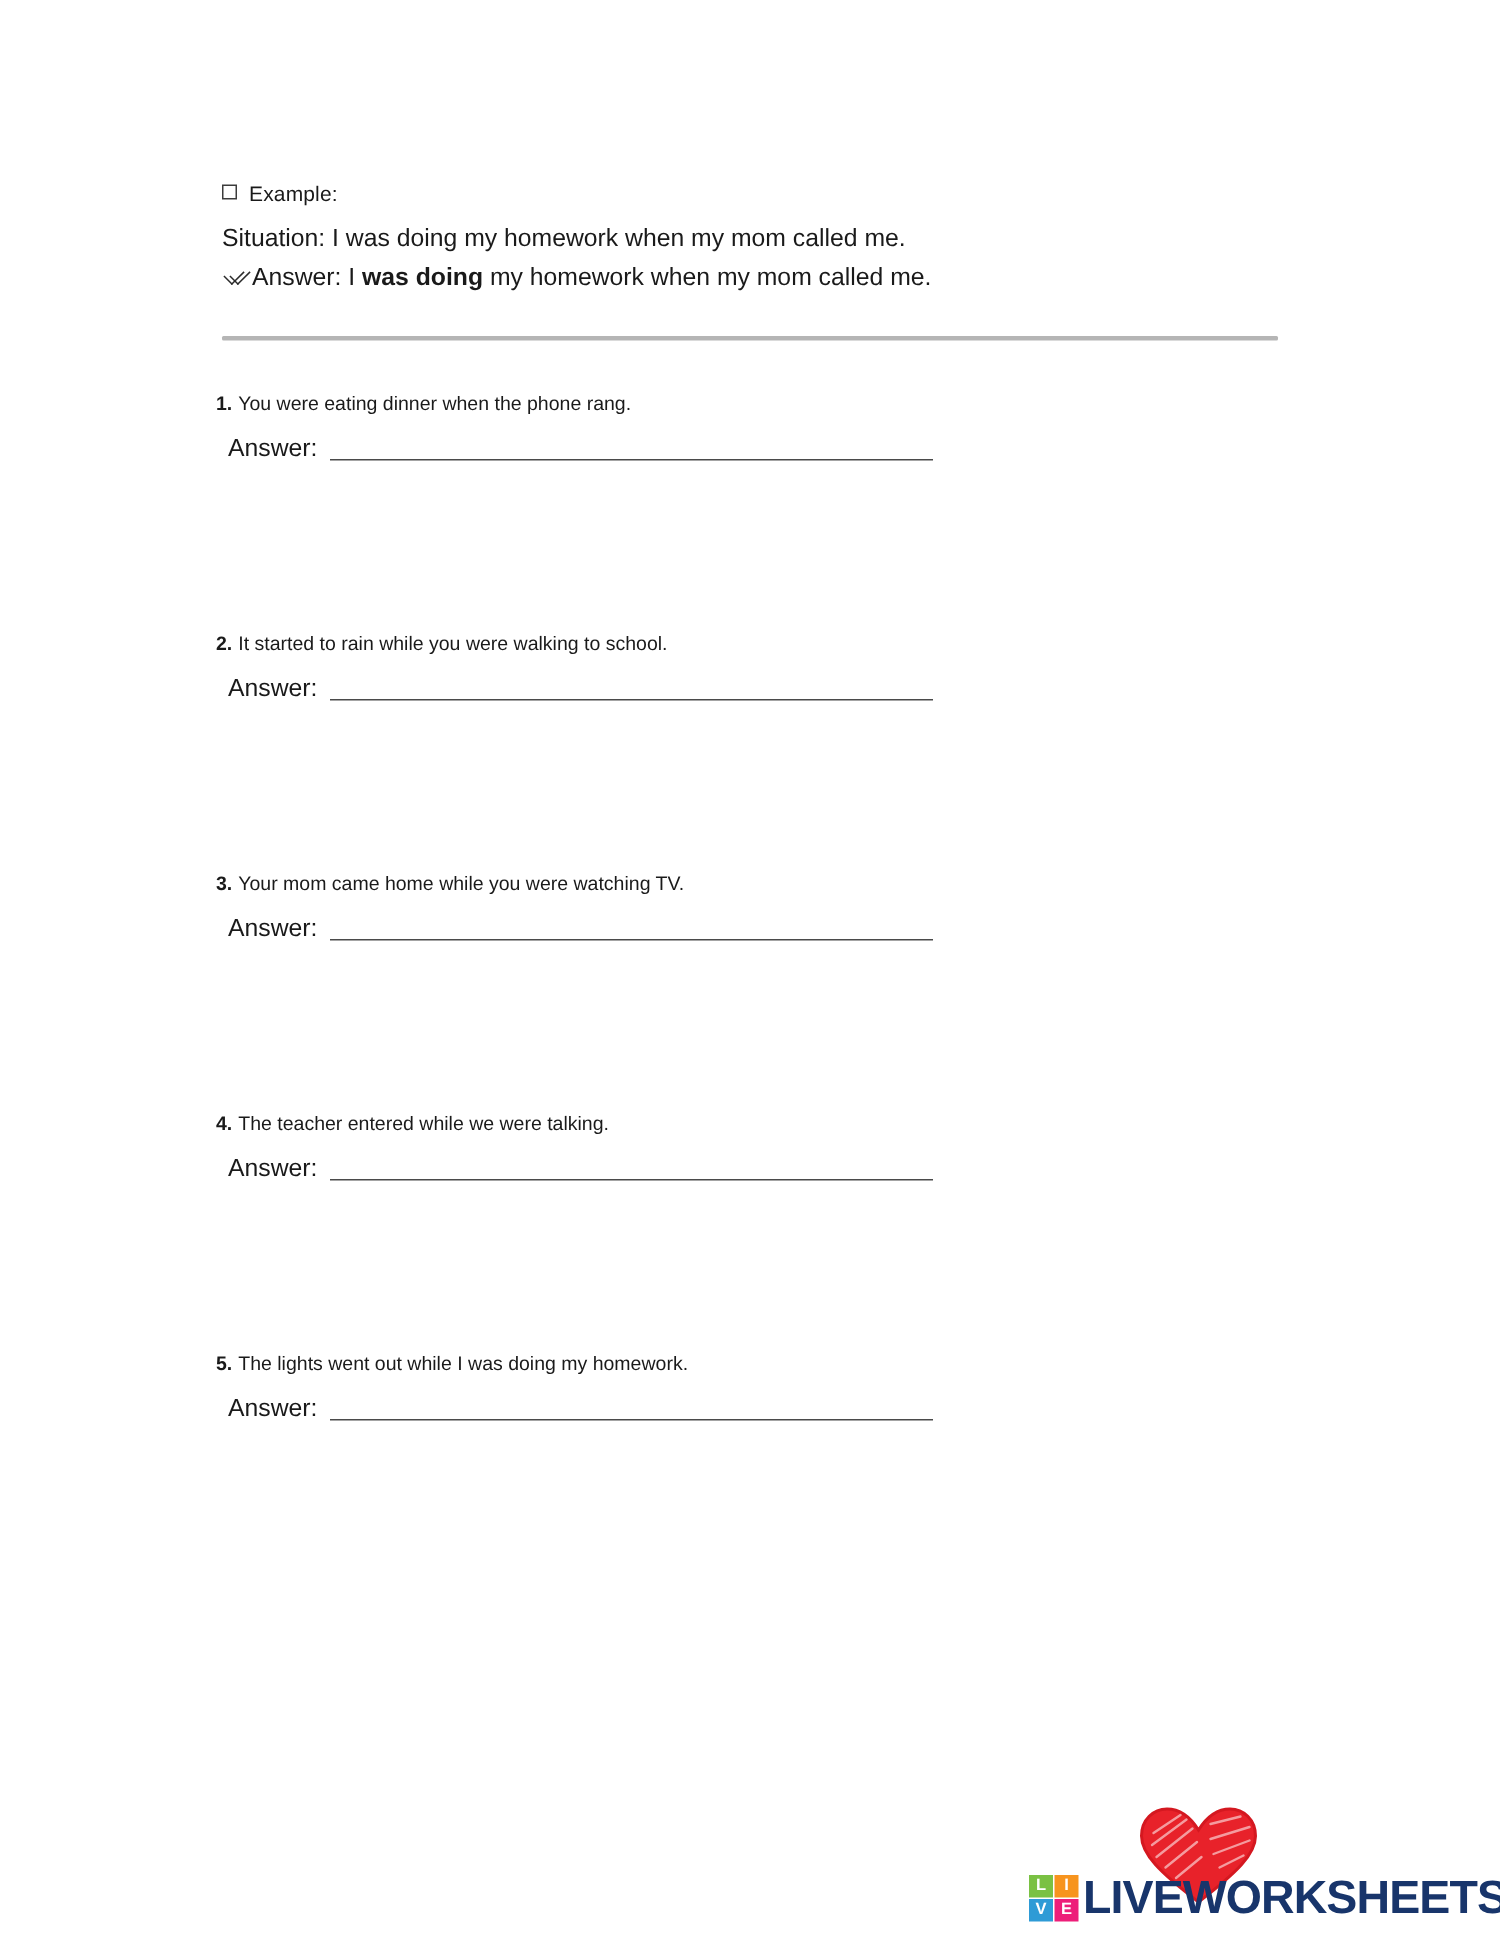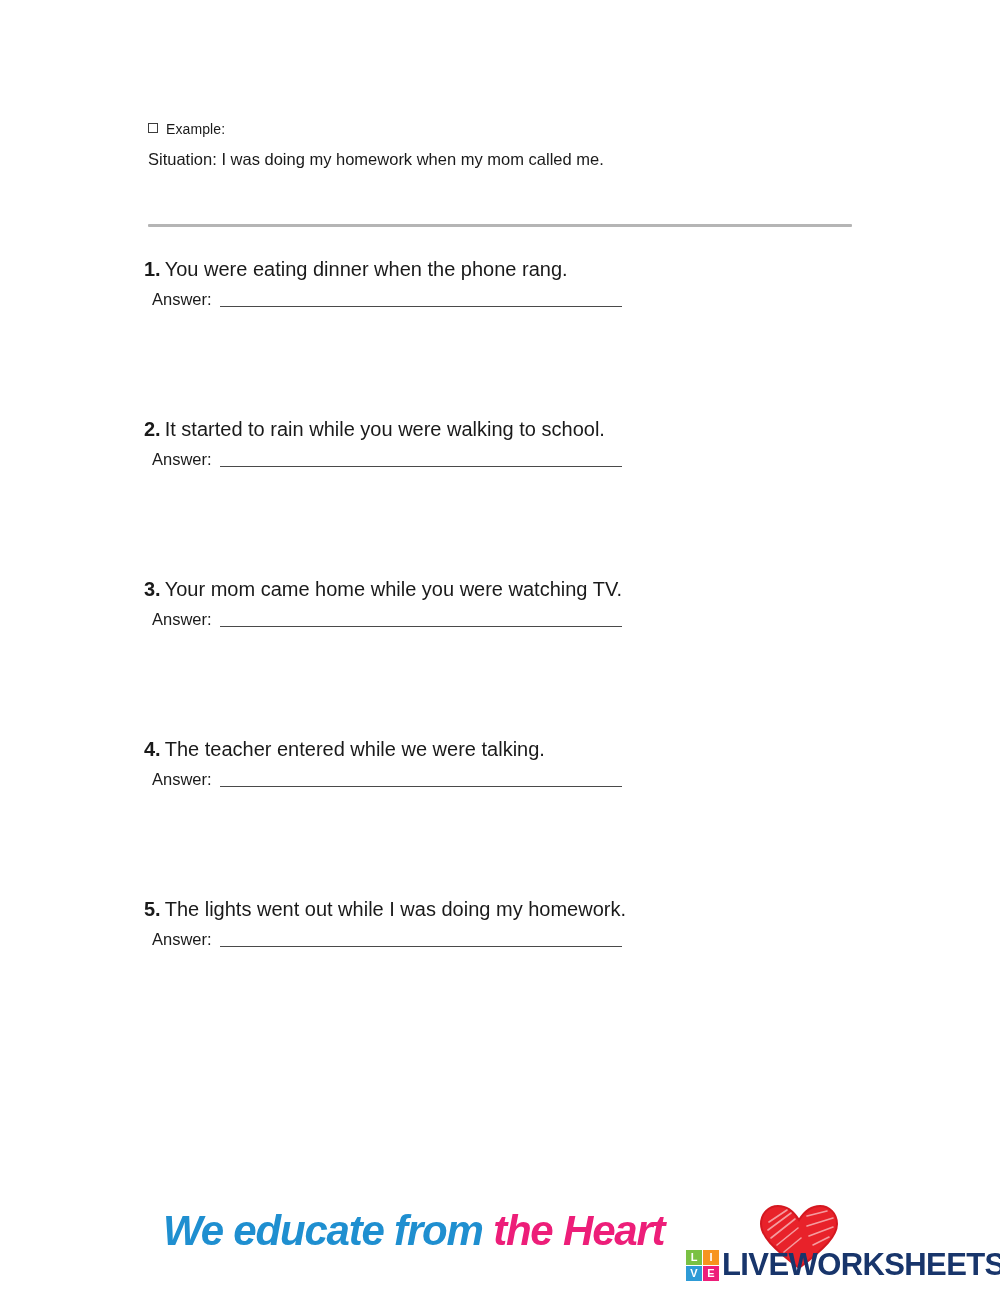--- a/index.html
+++ b/index.html
@@ -96,21 +96,21 @@
     position: absolute;
     left: 144px;
     top: 258px;
     width: 760px;
   }
   .question {
     height: 160px;
     position: relative;
   }
   .q-text {
-    font-size: 20px;
+    font-size: 13px;
     line-height: 22px;
     white-space: nowrap;
   }
   .q-num {
     font-weight: bold;
     margin-right: 4px;
   }
   .answer-row {
     margin-top: 9px;
     margin-left: 8px;
@@ -195,20 +195,21 @@
 </head>
 <body>
 
 <div class="page">
 
   <div class="example-block">
     <div class="example-title">
       <span class="box-glyph"></span><span>Example:</span>
     </div>
     <div class="example-situation">Situation: I was doing my homework when my mom called me.</div>
+    <div class="example-answer"><span class="check-glyph"></span><span>Answer: I </span><b>was doing</b><span> my homework when my mom called me.</span></div>
   </div>
 
   <div class="divider"></div>
 
   <div class="questions">
 
     <div class="question">
       <div class="q-text"><span class="q-num">1.</span><span>You were eating dinner when the phone rang.</span></div>
       <div class="answer-row">
         <span class="answer-label">Answer:</span>
@@ -244,21 +245,20 @@
       <div class="q-text"><span class="q-num">5.</span><span>The lights went out while I was doing my homework.</span></div>
       <div class="answer-row">
         <span class="answer-label">Answer:</span>
         <span class="answer-line"></span>
       </div>
     </div>
 
   </div>
 
   <div class="footer">
-    <div class="slogan"><span class="blue">We educate from </span><span class="pink">the Heart</span></div>
 
     <svg class="heart-icon" viewBox="0 0 84 70">
       <path d="M42 66 C16 46 4 34 4 22 C4 11 12 4 21 4 C30 4 37 10 42 18 C47 10 54 4 63 4 C72 4 80 11 80 22 C80 34 68 46 42 66 Z" fill="#e8222a" stroke="#d41820" stroke-width="2"></path>
       <g stroke="#ffffff" stroke-width="1.6" opacity=".55" stroke-linecap="round">
         <line x1="12" y1="20" x2="30" y2="8"></line>
         <line x1="11" y1="28" x2="34" y2="11"></line>
         <line x1="14" y1="36" x2="38" y2="17"></line>
         <line x1="20" y1="43" x2="41" y2="26"></line>
         <line x1="27" y1="50" x2="44" y2="36"></line>
         <line x1="50" y1="14" x2="70" y2="9"></line>

